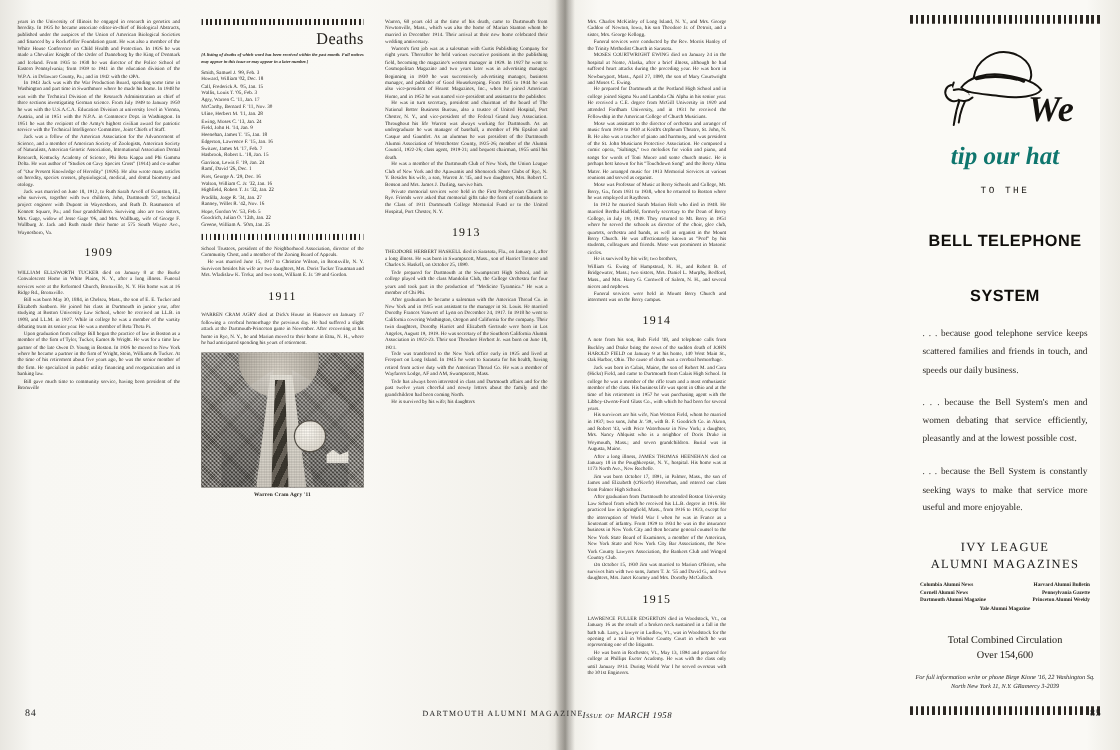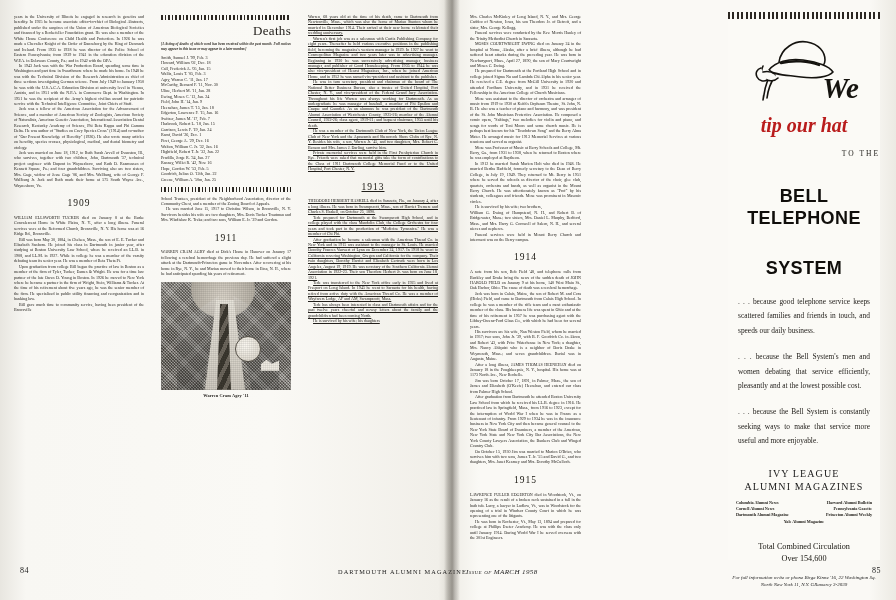--- a/index.html
+++ b/index.html
@@ -22,21 +22,21 @@
   
   .cols{position:absolute;display:flex;}
   .col{font-size:4.05px;line-height:1.345;text-align:justify;
        color:#23201c;letter-spacing:0.02px;}
   .col p{margin:0;text-indent:5px;}
   .col p.noind{text-indent:0;}
 
   
   #lcols{left:14px;top:14px;width:424px;}
   #lcols .col{width:130px;margin-right:17px;}
-  #lcols .col:last-child{margin-right:0;text-decoration:underline;}
+  #lcols .col:last-child{margin-right:0;}
 
   
   #rcols{left:470px;top:14px;width:240px;flex-direction:column;}
   #rcols .col{width:111px;margin-right:18px;}
   #rcols .col:last-child{margin-right:0;}
 
   .yearhead{font-size:9.5px;text-align:center;margin:9px 0 5px;letter-spacing:1px;
             font-family:"Liberation Serif",serif;color:#17150f;}
 
   
@@ -86,25 +86,25 @@
 
   
   .ad{position:absolute;left:728px;top:12px;width:152px;height:548px;
       background:#fbfaf6;}
   .ad-rule{height:7px;overflow:hidden;
       background:repeating-linear-gradient(90deg,#2b2722 0 2px,transparent 2px 4.4px);}
   .hat{margin:13px auto 0;width:118px;height:86px;position:relative;}
   .ad-script1{position:absolute;right:4px;top:40px;font-family:"Liberation Serif",serif;
       font-style:italic;font-weight:bold;font-size:29px;color:#15130f;}
   .ad-script2{text-align:center;font-style:italic;font-weight:bold;font-size:20px;
-      margin:-4px 0 0;color:#b91c1c;font-family:"Liberation Serif",serif;}
-  .ad-to{text-align:right;font-family:Liberation Serif, serif;font-size:7.5px;
+      margin:-4px 0 0;color:#0f766e;font-family:"Liberation Serif",serif;}
+  .ad-to{text-align:center;font-family:Liberation Mono, monospace;font-size:7.5px;
       letter-spacing:2px;margin:12px 0 23px;color:#1c1a16;}
   .ad-title{text-align:center;font-family:"Liberation Sans",sans-serif;font-weight:bold;
-      font-size:18px;line-height:1.22;letter-spacing:.4px;color:#100e0b;margin-top:28px;}
+      font-size:13px;line-height:1.22;letter-spacing:.4px;color:#100e0b;margin-top:28px;}
   .ad-body{margin:15px 10px 0;font-size:7.4px;line-height:1.95;text-align:justify;color:#1f1c18;}
   .ad-body p{margin:0 0 12px;}
   .ivy{text-align:center;margin-top:18px;font-size:10px;line-height:1.3;letter-spacing:1.1px;}
   .mags{margin:7px 8px 0;font-size:4.2px;font-weight:bold;line-height:1.5;color:#23201b;}
   .mags .mrow{display:flex;justify-content:space-between;}
   .mags .mcenter{text-align:center;}
   .circ{text-align:center;margin-top:16px;font-family:Liberation Serif, serif;
         font-size:8.2px;line-height:1.45;color:#17150f;}
   .adinfo{text-align:center;margin-top:9px;font-size:5px;font-style:italic;line-height:1.45;}
   .ad-rule-b{margin-top:12px;}

